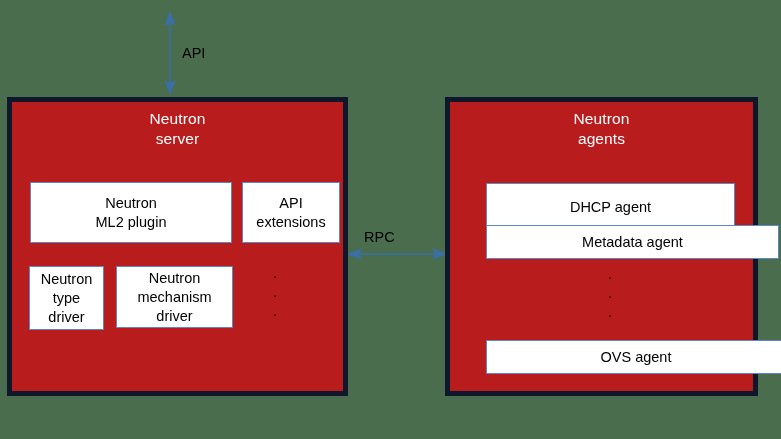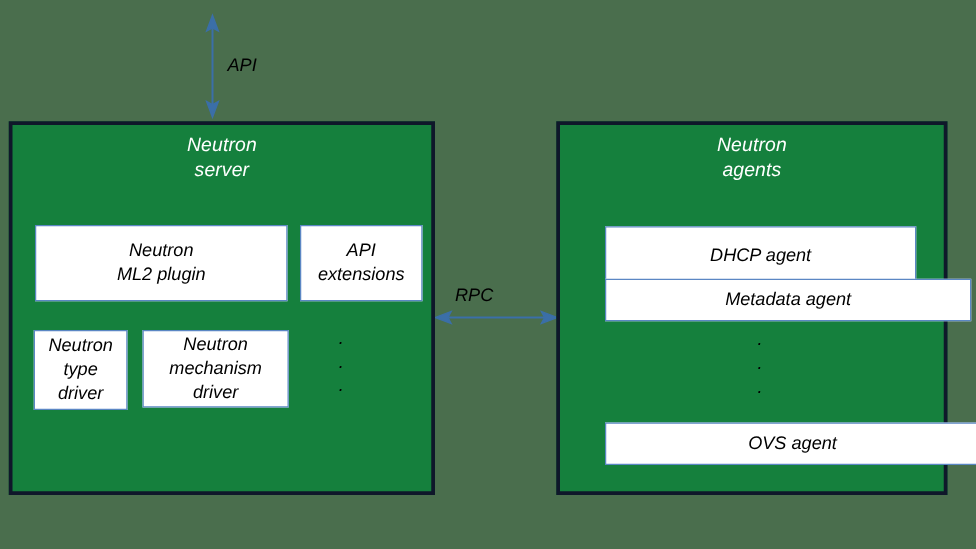--- a/index.html
+++ b/index.html
@@ -12,28 +12,27 @@
     background: #4a6e4d;
     font-family: "Liberation Sans", sans-serif;
     overflow: hidden;
     position: relative;
   }
   #canvas {
     position: absolute;
     left: 0; top: 0;
     width: 781px;
     height: 439px;
-    font-style: italic;
   }
 
   
   .panel {
     position: absolute;
-    background: #15803d;
-    border: 3px solid #0f172a;
+    background: #b91c1c;
+    border: 5px solid #0f172a;
     box-sizing: border-box;
   }
   #panel-server  { left: 7px;   top: 97px; width: 341px; height: 299px; }
   #panel-agents  { left: 445px; top: 97px; width: 313px; height: 299px; }
 
   .panel-title {
     position: absolute;
     left: 0;
     top: 7px;
     width: 100%;

